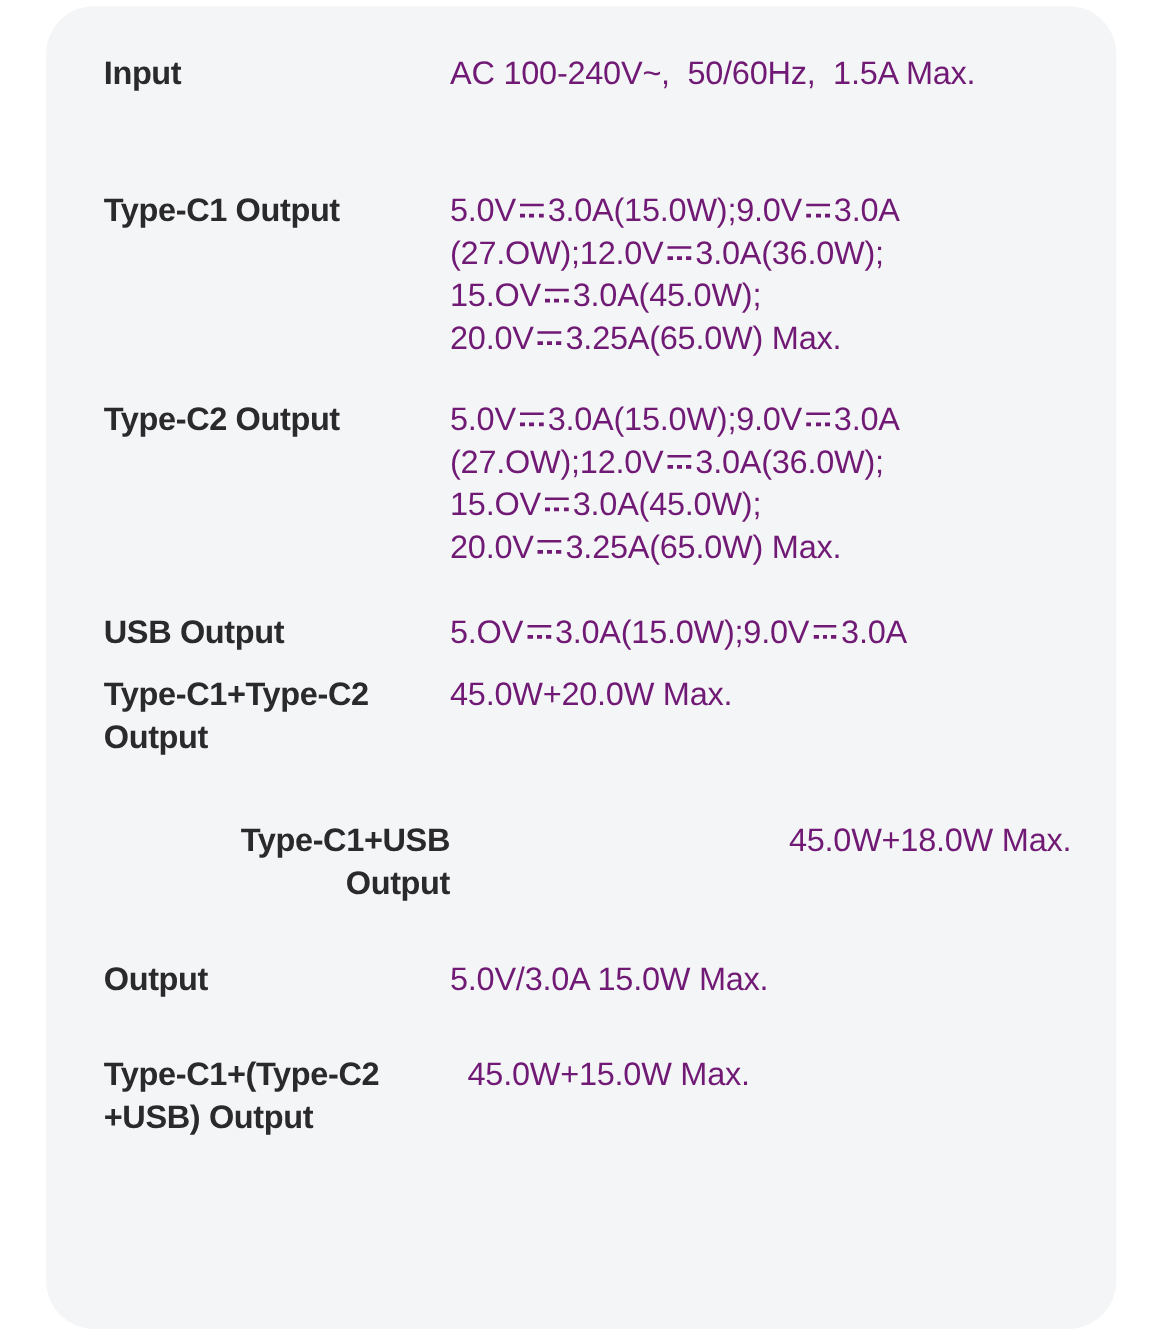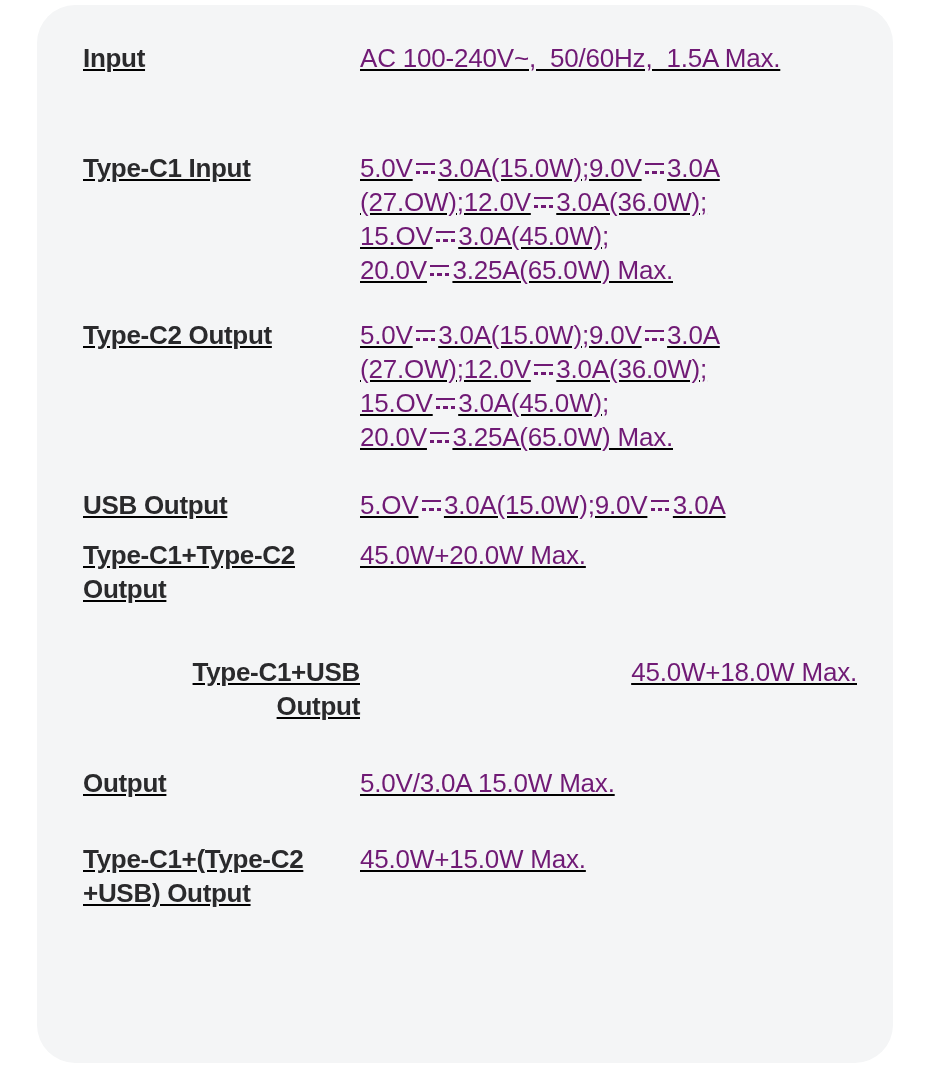--- a/index.html
+++ b/index.html
@@ -12,34 +12,33 @@
     font-family: "Liberation Sans", sans-serif;
   }
   .spec-card {
     box-sizing: border-box;
     width: 856px;
     height: 1058px;
     margin: 5px auto 0 auto;
     background: #f4f5f6;
     border-radius: 38px;
     padding: 36px 36px 0 46px;
-    text-decoration: underline;
   }
   .spec-row {
     display: flex;
     align-items: flex-start;
   }
   .spec-row:nth-child(1) { margin-bottom: 76px; }
   .spec-row:nth-child(2) { margin-bottom: 31px; }
   .spec-row:nth-child(3) { margin-bottom: 34px; }
   .spec-row:nth-child(4) { margin-bottom: 15px; }
   .spec-row:nth-child(5) { margin-bottom: 49px; margin-top: 16px; }
   .spec-row:nth-child(6) { margin-bottom: 43px; text-align: right; }
   .spec-row:nth-child(7) { margin-bottom: 42px; }
-  .spec-row:nth-child(8) { margin-bottom: 0; }
+  .spec-row:nth-child(8) { margin-bottom: 0; gap: 14px; }
   .spec-label {
     flex: 0 0 277px;
     font-size: 26px;
     line-height: 34px;
     font-weight: bold;
     color: #2a2a2c;
     letter-spacing: -0.3px;
   }
   .spec-value {
     flex: 1 1 auto;
@@ -83,21 +82,21 @@
 <div class="spec-card">
   <div class="spec-table">
       <div class="spec-row">
         <div class="spec-label">
           <span class="label-line">Input</span>
         </div>
         <div class="spec-value"><span class="value-line">AC 100-240V~,  50/60Hz,  1.5A Max.</span></div>
       </div>
       <div class="spec-row">
         <div class="spec-label">
-          <span class="label-line">Type-C1 Input</span>
+          <span class="label-line">Type-C1 Output</span>
         </div>
         <div class="spec-value"><span class="value-line">5.0V<span class="dc"></span>3.0A(15.0W);9.0V<span class="dc"></span>3.0A</span><span class="value-line">(27.OW);12.0V<span class="dc"></span>3.0A(36.0W);</span><span class="value-line">15.OV<span class="dc"></span>3.0A(45.0W);</span><span class="value-line">20.0V<span class="dc"></span>3.25A(65.0W) Max.</span></div>
       </div>
       <div class="spec-row">
         <div class="spec-label">
           <span class="label-line">Type-C2 Output</span>
         </div>
         <div class="spec-value"><span class="value-line">5.0V<span class="dc"></span>3.0A(15.0W);9.0V<span class="dc"></span>3.0A</span><span class="value-line">(27.OW);12.0V<span class="dc"></span>3.0A(36.0W);</span><span class="value-line">15.OV<span class="dc"></span>3.0A(45.0W);</span><span class="value-line">20.0V<span class="dc"></span>3.25A(65.0W) Max.</span></div>
       </div>
       <div class="spec-row">

